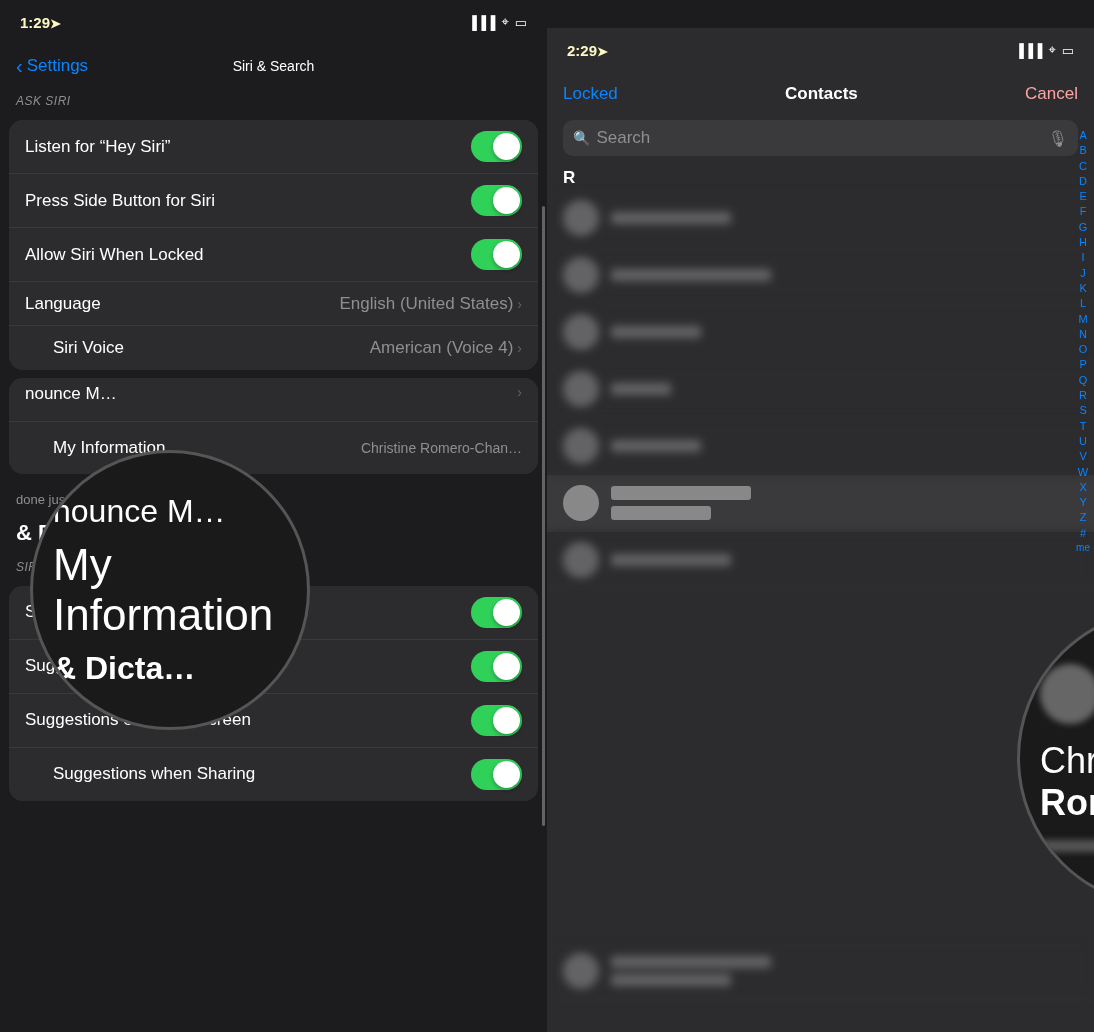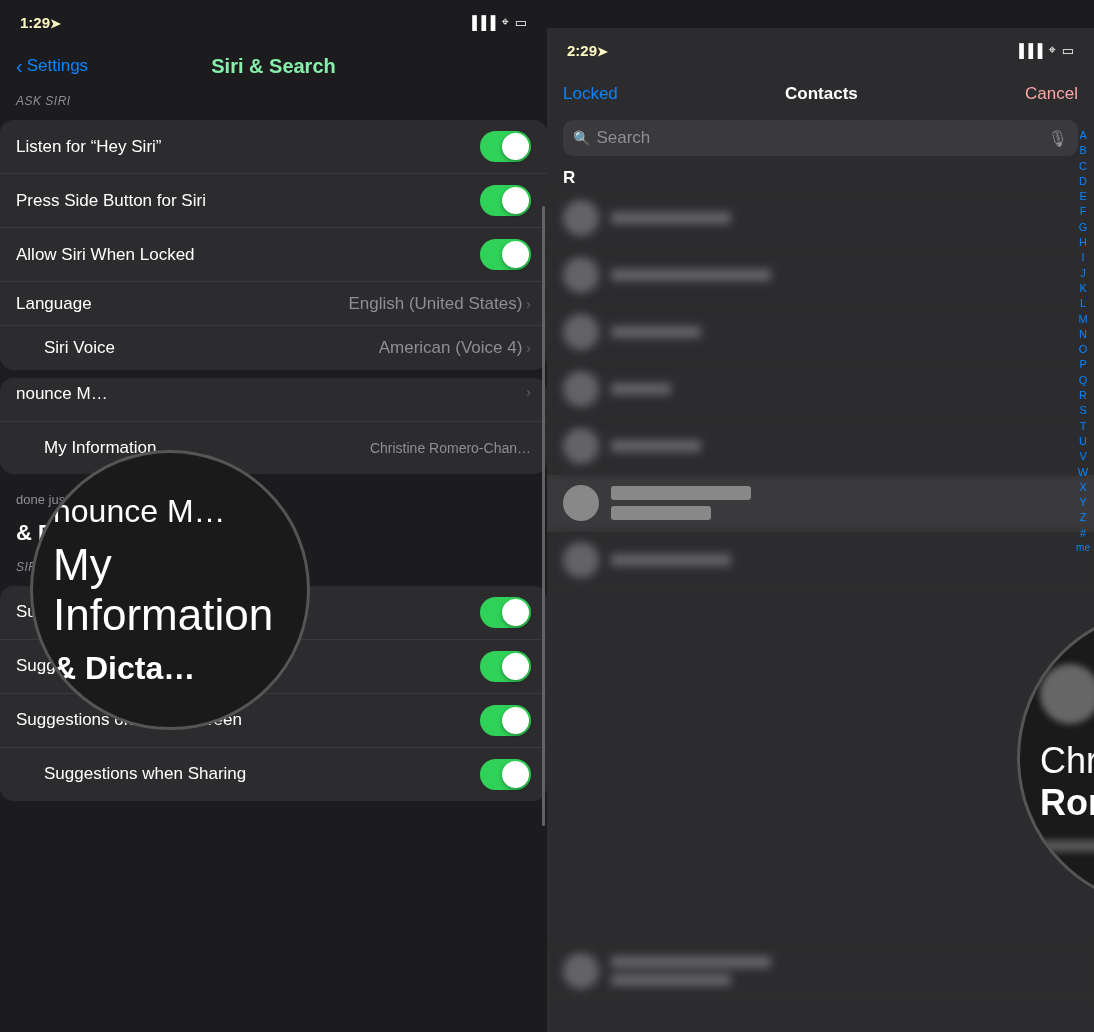--- a/index.html
+++ b/index.html
@@ -73,42 +73,42 @@
       gap: 4px;
     }
     .nav-bar .back-btn .chevron {
       font-size: 20px;
       font-weight: 300;
     }
     .nav-bar .title {
       position: absolute;
       left: 50%;
       transform: translateX(-50%);
-      font-size: 20px;
-      font-weight: 700;
-      color: #86efac;
+      font-size: 14px;
+      font-weight: 400;
+      color: #ffffff;
     }
 
     
     .section-header {
       padding: 6px 16px 12px;
       font-size: 12px;
       font-weight: 400;
       color: #8e8e93;
       letter-spacing: 0.5px;
       text-transform: uppercase;
       background: #1c1c1e;
       font-style: italic;
     }
 
     
     .settings-group {
       background: #2c2c2e;
       border-radius: 14px;
-      margin: 0 0 8px;
+      margin: 0 9px 8px;
       overflow: hidden;
     }
     .settings-row {
       display: flex;
       align-items: center;
       justify-content: space-between;
       padding: 11px 16px;
       min-height: 44px;
       border-bottom: 0.5px solid #3a3a3c;
       background: #2c2c2e;

